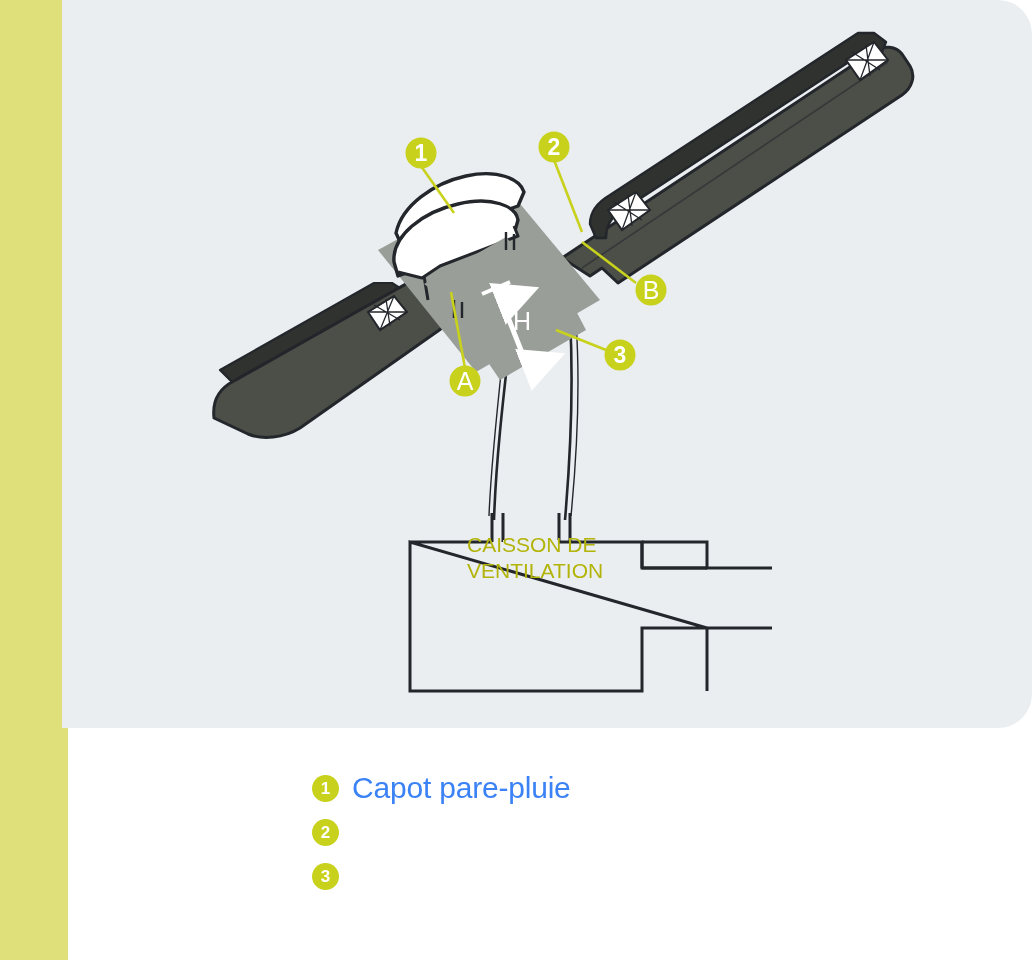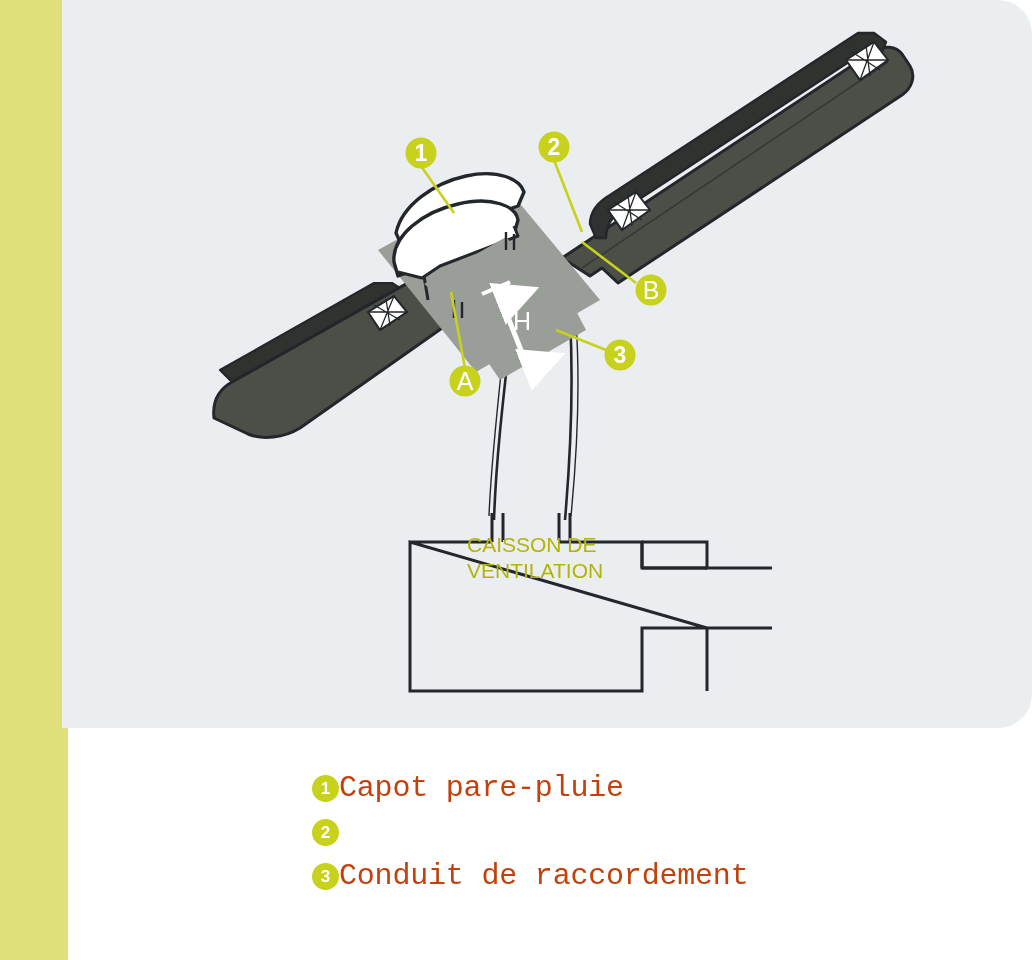--- a/index.html
+++ b/index.html
@@ -32,22 +32,22 @@
   .legend-row{display:flex;align-items:center;height:44px;}
   .legend-badge{
     width:27px;height:27px;border-radius:50%;
     background:#c8d11c;color:#ffffff;
     font-size:17px;font-weight:700;
     display:flex;align-items:center;justify-content:center;
     flex:0 0 auto;line-height:1;
     font-family:"Liberation Sans",sans-serif;
   }
   .legend-text{
-    color:#c2410c;font-size:30px;
-    font-family:Liberation Mono, monospace;letter-spacing:-.2px;
+    margin-left:13px;color:#3b82f6;font-size:30px;
+    font-family:Liberation Sans, sans-serif;letter-spacing:-.2px;
     white-space:nowrap;
   }
 
   
   .callout-num{font-family:"Liberation Sans",sans-serif;font-size:23px;font-weight:700;fill:#ffffff;text-anchor:middle;}
   .callout-letter{font-family:"Liberation Sans",sans-serif;font-size:25px;font-weight:400;fill:#ffffff;text-anchor:middle;}
   .h-label{font-family:"Liberation Sans",sans-serif;font-size:25px;fill:#ffffff;text-anchor:middle;}
   .box-label{font-family:"Liberation Sans",sans-serif;font-size:21px;fill:#b3b409;}
 </style>
 </head>
@@ -281,17 +281,16 @@
   <div class="legend">
     <div class="legend-row">
       <div class="legend-badge">1</div>
       <div class="legend-text">Capot pare-pluie</div>
     </div>
     <div class="legend-row">
       <div class="legend-badge">2</div>
     </div>
     <div class="legend-row">
       <div class="legend-badge">3</div>
-      <div class="legend-text">Conduit de raccordement</div>
     </div>
   </div>
 
 </div>
 
 </body></html>

